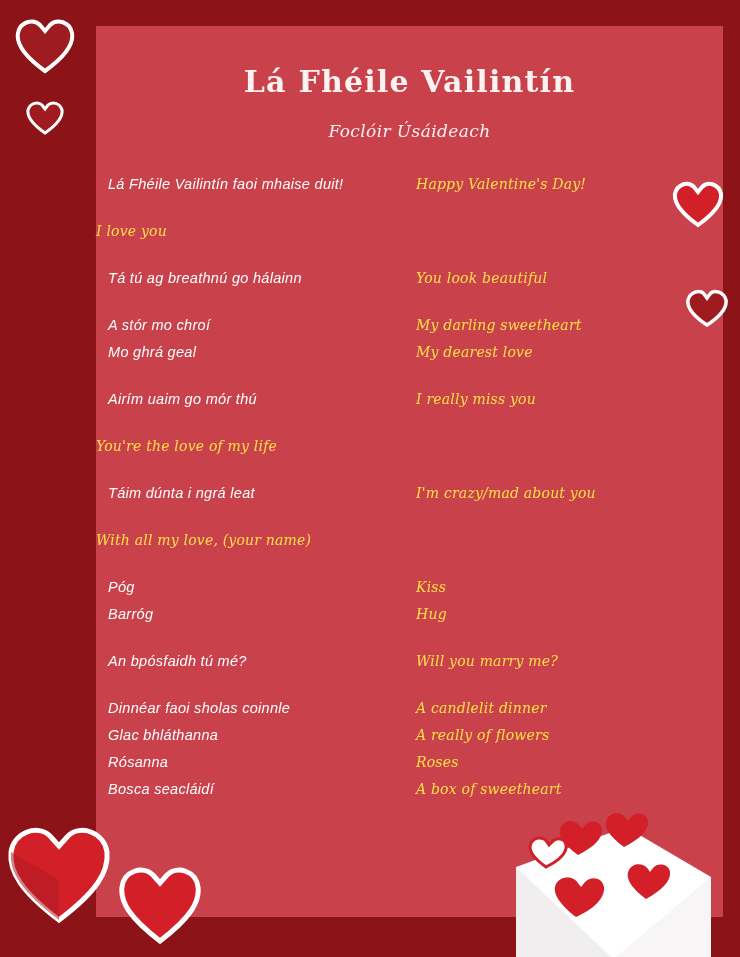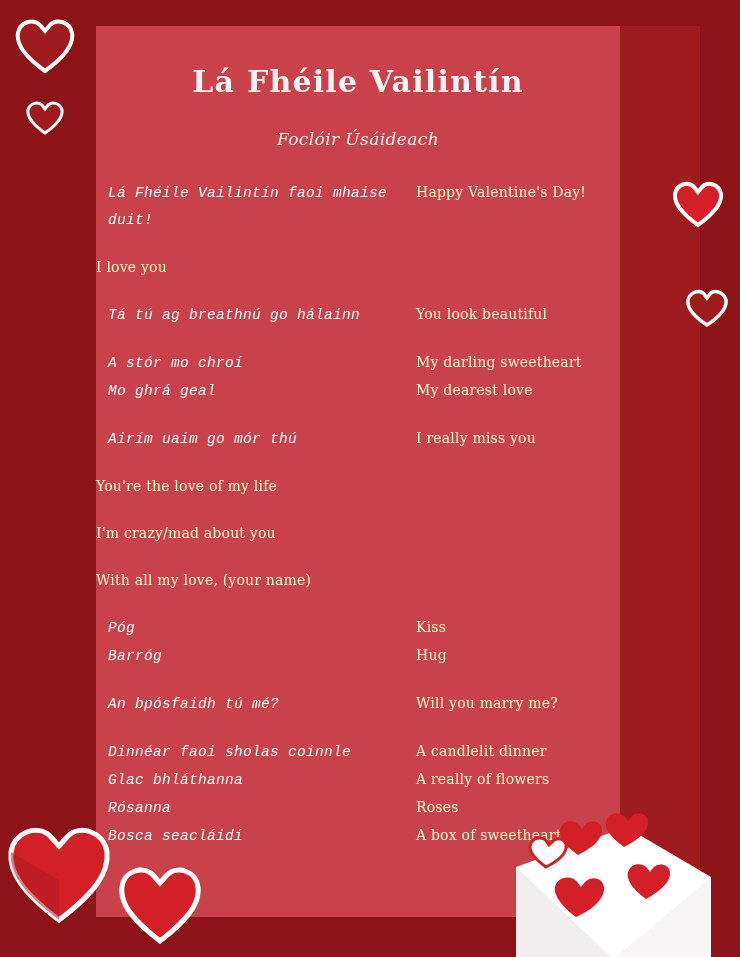--- a/index.html
+++ b/index.html
@@ -41,68 +41,69 @@
   .frame-right {
     position: absolute;
     right: 0; top: 0; bottom: 0;
     width: 40px;
     background: #8c1418;
   }
   .card {
     position: absolute;
     left: 96px;
     top: 26px;
-    width: 524px;
+    width: 627px;
     height: 891px;
     background: #c8414b;
   }
   .title {
     text-align: center;
     color: #fdf2f2;
     font-family: "DejaVu Serif", serif;
     font-weight: bold;
     font-size: 30px;
     letter-spacing: 1.2px;
     margin: 0;
     padding-top: 38px;
   }
   .subtitle {
     text-align: center;
     color: #fdf2f2;
     font-family: "DejaVu Serif", serif;
     font-style: italic;
     font-size: 17px;
-    margin: 8px;
+    margin: 0;
     padding-top: 22px;
     letter-spacing: 0.4px;
   }
   .phrases {
     margin-top: 30px;
     padding: 0 0 0 0;
   }
   .group {
     margin-bottom: 20px;
   }
   .row {
     display: flex;
     align-items: baseline;
     line-height: 27px;
   }
   .irish {
     width: 308px;
     padding-left: 12px;
     color: #ffffff;
-    font-family: Liberation Mono, monospace;
+    font-family: Liberation Sans, sans-serif;
     font-style: italic;
     font-size: 14.5px;
     letter-spacing: 0.3px;
   }
   .english {
-    color: #fef9c3;
+    color: #fde047;
     font-family: "DejaVu Serif", serif;
+    font-style: italic;
     font-size: 14px;
     letter-spacing: 0.2px;
   }
   
   .heart {
     position: absolute;
   }
   .heart svg { display: block; }
 
   .env {
@@ -161,20 +162,21 @@
             <div class="english">I really miss you</div>
           </div>
         </div>
         <div class="group">
           <div class="row">
             <div class="english">You're the love of my life</div>
           </div>
         </div>
         <div class="group">
           <div class="row">
+            <div class="irish">Táim dúnta i ngrá leat</div>
             <div class="english">I'm crazy/mad about you</div>
           </div>
         </div>
         <div class="group">
           <div class="row">
             <div class="english">With all my love, (your name)</div>
           </div>
         </div>
         <div class="group">
           <div class="row">

